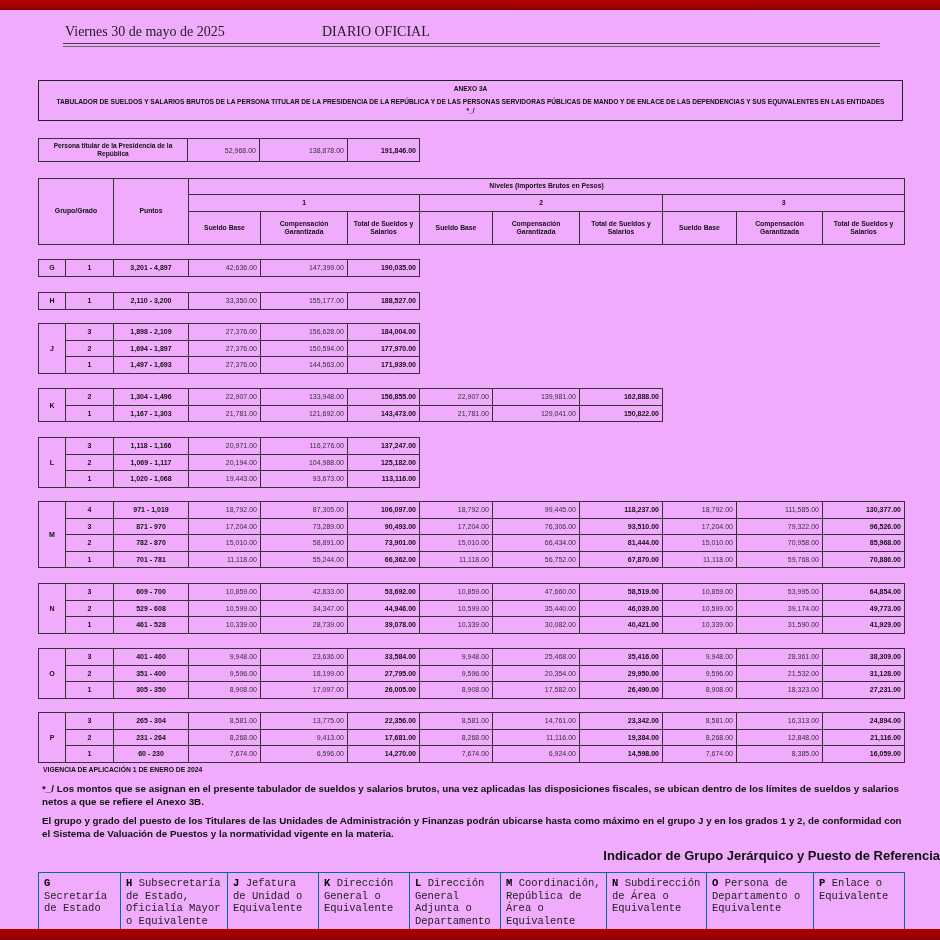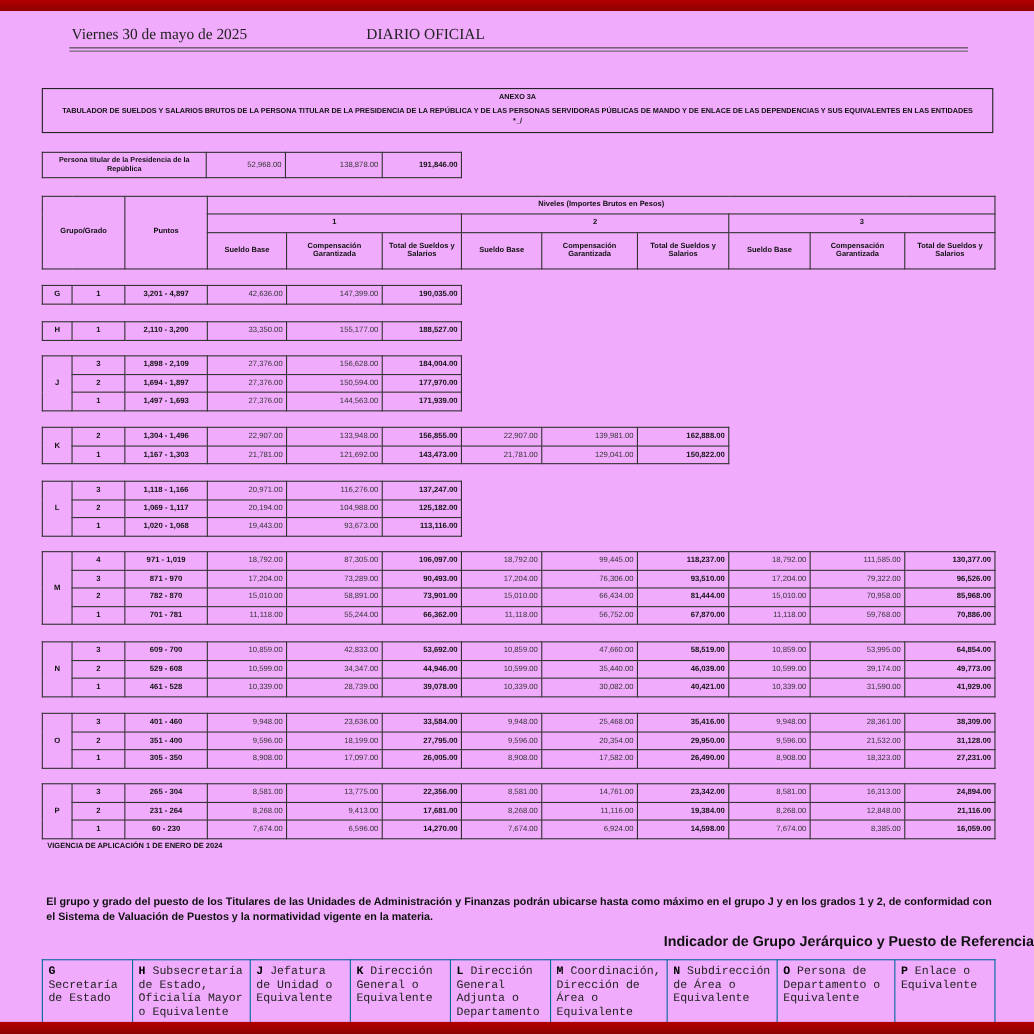--- a/index.html
+++ b/index.html
@@ -35,21 +35,21 @@
   table.ind .code{font-weight:bold;color:#000;}
 </style>
 </head>
 <body>
 
 <div id="page">
 
   <div class="redbar top"></div>
 
   <div class="hdr-text" style="left:65px;">Viernes 30 de mayo de 2025</div>
-  <div class="hdr-text" style="left:333px;">DIARIO OFICIAL</div>
+  <div class="hdr-text" style="left:322px;">DIARIO OFICIAL</div>
   <div class="rule r1"></div>
   <div class="rule r2"></div>
 
   <div class="anexo">
     <span class="at">ANEXO 3A</span>
     <span>TABULADOR DE SUELDOS Y SALARIOS BRUTOS DE LA PERSONA TITULAR DE LA PRESIDENCIA DE LA REPÚBLICA Y DE LAS PERSONAS SERVIDORAS PÚBLICAS DE MANDO Y DE ENLACE DE LAS DEPENDENCIAS Y SUS EQUIVALENTES EN LAS ENTIDADES *_/</span>
   </div>
 
   <table class="t pres" style="left:38px;top:138px;width:381px;">
     <colgroup>
@@ -501,20 +501,21 @@
       <td class="b">14,598.00</td>
       <td class="n">7,674.00</td>
       <td class="n">8,385.00</td>
       <td class="b">16,059.00</td>
     </tr>
   </tbody>
     </table>
 
   <div class="vig">VIGENCIA DE APLICACIÓN 1 DE ENERO DE 2024</div>
 
+  <div class="note n1">*_/ Los montos que se asignan en el presente tabulador de sueldos y salarios brutos, una vez aplicadas las disposiciones fiscales, se ubican dentro de los límites de sueldos y salarios netos a que se refiere el Anexo 3B.</div>
   <div class="note n2">El grupo y grado del puesto de los Titulares de las Unidades de Administración y Finanzas podrán ubicarse hasta como máximo en el grupo J y en los grados 1 y 2, de conformidad con el Sistema de Valuación de Puestos y la normatividad vigente en la materia.</div>
 
   <div class="ind-title">Indicador de Grupo Jerárquico y Puesto de Referencia</div>
 
   <table class="ind">
     <colgroup>
       <col style="width:82px">
         <col style="width:107px">
         <col style="width:91px">
         <col style="width:91px">
@@ -524,21 +525,21 @@
         <col style="width:107px">
         <col style="width:91px">
     </colgroup>
     <tbody>
         <tr>
       <td><span class="code">G</span> <span>Secretaría de Estado</span></td>
       <td><span class="code">H</span> <span>Subsecretaría de Estado, Oficialía Mayor o Equivalente</span></td>
       <td><span class="code">J</span> <span>Jefatura de Unidad o Equivalente</span></td>
       <td><span class="code">K</span> <span>Dirección General o Equivalente</span></td>
       <td><span class="code">L</span> <span>Dirección General Adjunta o Departamento</span></td>
-      <td><span class="code">M</span> <span>Coordinación, Dirección de Área o Equivalente</span></td>
+      <td><span class="code">M</span> <span>Coordinación, República de Área o Equivalente</span></td>
       <td><span class="code">N</span> <span>Subdirección de Área o Equivalente</span></td>
       <td><span class="code">O</span> <span>Persona de Departamento o Equivalente</span></td>
       <td><span class="code">P</span> <span>Enlace o Equivalente</span></td>
     </tr>
   </tbody>
     </table>
 
   <div class="redbar bottom"></div>
 </div>
 

